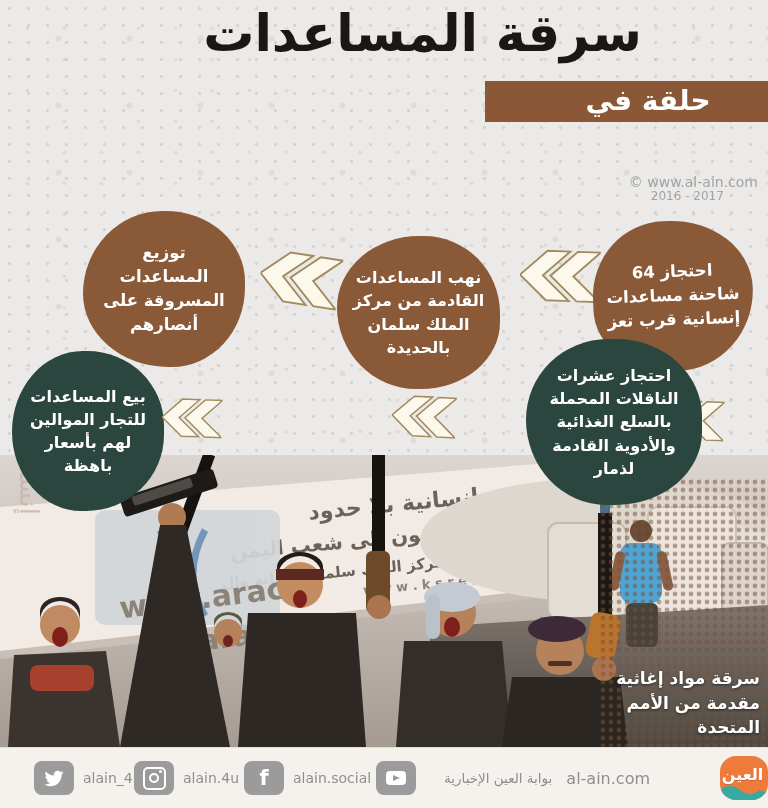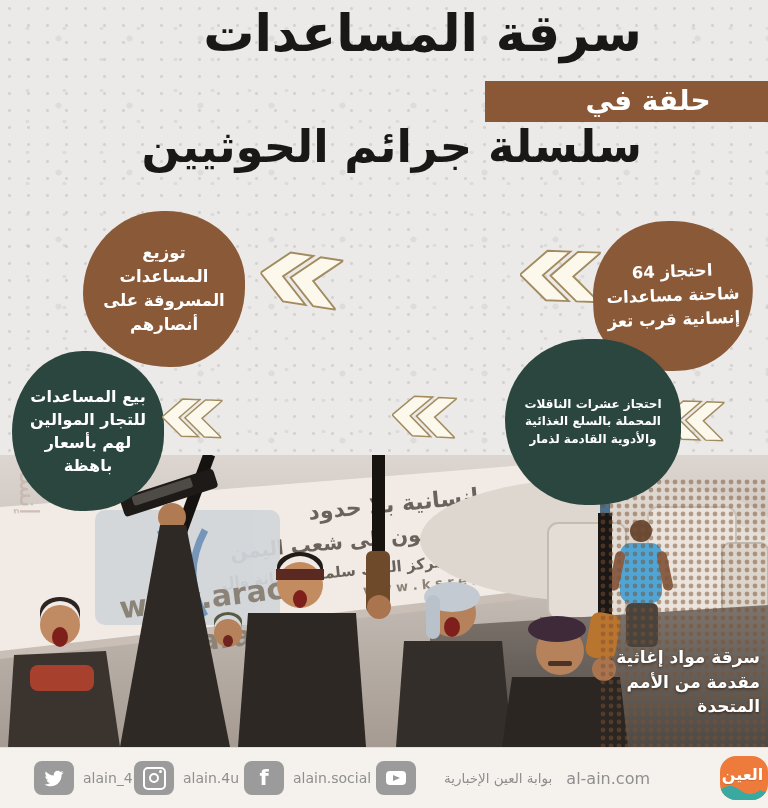--- a/index.html
+++ b/index.html
@@ -20,34 +20,34 @@
   .watermark{position:absolute;top:174px;right:10px;color:#a3a3a3;font-size:14px;line-height:1.15;text-align:left;z-index:2;}
   .watermark .years{font-size:12px;padding-left:22px;}
   
   .node{position:absolute;display:flex;align-items:center;justify-content:center;text-align:center;
     color:#fff;font-weight:700;direction:rtl;z-index:5;padding:12px;box-sizing:border-box;line-height:1.45;}
   .node.brown{background:#8a5a38;}
   .node.dark{background:#2b463f;}
   .n1{left:593px;top:221px;width:160px;height:150px;border-radius:47% 53% 50% 50%/52% 48% 56% 44%;font-size:16.5px;transform:rotate(-2deg);}
   .n2{left:337px;top:236px;width:163px;height:153px;border-radius:52% 48% 50% 50%/48% 52% 45% 55%;font-size:16px;}
   .n3{left:83px;top:211px;width:162px;height:156px;border-radius:50% 50% 46% 54%/54% 46% 52% 48%;font-size:16.5px;}
-  .n4{left:505px;top:339px;width:176px;height:166px;border-radius:49% 51% 52% 48%/51% 49% 46% 54%;font-size:12px;}
+  .n4{left:526px;top:339px;width:176px;height:166px;border-radius:49% 51% 52% 48%/51% 49% 46% 54%;font-size:16px;}
   .n5{left:222px;top:335px;width:168px;height:160px;border-radius:53% 47% 49% 51%/47% 53% 54% 46%;font-size:16.5px;}
   .n6{left:12px;top:351px;width:152px;height:160px;border-radius:48% 52% 53% 47%/52% 48% 49% 51%;font-size:16px;}
   
   .chev{position:absolute;z-index:4;}
   .chev svg{display:block;width:100%;height:100%;}
   .c1{left:520px;top:247px;width:80px;height:58px;transform:rotate(2deg);}
   .c2{left:260px;top:250px;width:80px;height:58px;transform:rotate(9deg);}
   .c3{left:662px;top:397px;width:62px;height:47px;transform:rotate(2deg);}
   .c4{left:392px;top:392px;width:64px;height:49px;transform:rotate(3deg);}
   .c5{left:162px;top:394px;width:60px;height:48px;transform:rotate(2deg);z-index:6;}
   
   .photo{position:absolute;left:0;top:455px;width:768px;height:292px;overflow:hidden;z-index:1;background:#9a918a;}
-  .photo-caption{position:absolute;right:8px;top:645px;width:156px;z-index:6;color:#fff;font-size:17px;
+  .photo-caption{position:absolute;right:8px;top:666px;width:156px;z-index:6;color:#fff;font-size:17px;
     font-weight:700;direction:rtl;text-align:right;line-height:1.45;text-shadow:0 1px 3px rgba(0,0,0,.55);}
   
   .footer{position:absolute;left:0;top:747px;width:768px;height:61px;background:#f5f2ed;z-index:7;border-top:1px solid #e4dfd8;}
   .sgroup{position:absolute;top:13px;display:flex;align-items:center;gap:9px;}
   .g-tw{left:34px;} .g-ig{left:134px;text-align:right;} .g-fb{left:244px;} .g-yt{left:376px;gap:28px;}
   .sicon{width:40px;height:34px;border-radius:8px;background:#9b9b9b;display:flex;align-items:center;justify-content:center;flex:0 0 auto;}
   .slabel{color:#8f8f8f;font-size:14px;white-space:nowrap;}
   .slabel.ar{direction:rtl;font-size:13.5px;}
   .fb-f{color:#fff;font-size:21px;font-weight:700;line-height:1;}
   .ig-glyph{width:19px;height:19px;border:2px solid #fff;border-radius:5px;position:relative;}
@@ -60,21 +60,24 @@
   .logo svg{position:absolute;left:0;bottom:0;}
   .logo .logo-word{position:absolute;left:0;right:3px;top:9px;text-align:center;color:#fff;font-size:16px;font-weight:700;direction:rtl;text-shadow:0 1px 1px rgba(0,0,0,.15);}
 </style>
 </head>
 <body>
 
 <div class="canvas">
 
   <div class="title-1">سرقة المساعدات</div>
   <div class="badge">حلقة في</div>
-  <div class="title-2">سلسلة جرائم الحوثيين</div>
+  <div class="watermark">
+    <div>© www.al-ain.com</div>
+    <div class="years">2016 - 2017</div>
+  </div>
 
   <div class="chev c1">
       <svg viewBox="0 0 84 56">
     <path d="M84 2 H60 L32 28 L60 54 H84 L56 28 Z" fill="#fcf8ec" stroke="#a28c5f" stroke-width="2"></path>
     <path d="M52 2 H28 L0 28 L28 54 H52 L24 28 Z" fill="#fcf8ec" stroke="#a28c5f" stroke-width="2"></path>
       </svg>
     </div>
   <div class="chev c2">
       <svg viewBox="0 0 84 56">
     <path d="M84 2 H60 L32 28 L60 54 H84 L56 28 Z" fill="#fcf8ec" stroke="#a28c5f" stroke-width="2"></path>
@@ -95,20 +98,23 @@
     </div>
   <div class="chev c5">
       <svg viewBox="0 0 84 56">
     <path d="M84 2 H60 L32 28 L60 54 H84 L56 28 Z" fill="#fcf8ec" stroke="#a28c5f" stroke-width="2"></path>
     <path d="M52 2 H28 L0 28 L28 54 H52 L24 28 Z" fill="#fcf8ec" stroke="#a28c5f" stroke-width="2"></path>
       </svg>
     </div>
 
   <div class="node brown n1">
       <span>احتجاز 64 شاحنة مساعدات إنسانية قرب تعز</span>
+    </div>
+  <div class="node brown n2">
+      <span>نهب المساعدات القادمة من مركز الملك سلمان بالحديدة</span>
     </div>
   <div class="node brown n3">
       <span>توزيع المساعدات المسروقة على أنصارهم</span>
     </div>
   <div class="node dark n4">
       <span>احتجاز عشرات الناقلات المحملة بالسلع الغذائية والأدوية القادمة لذمار</span>
     </div>
   <div class="node dark n6">
       <span>بيع المساعدات للتجار الموالين لهم بأسعار باهظة</span>
     </div>

